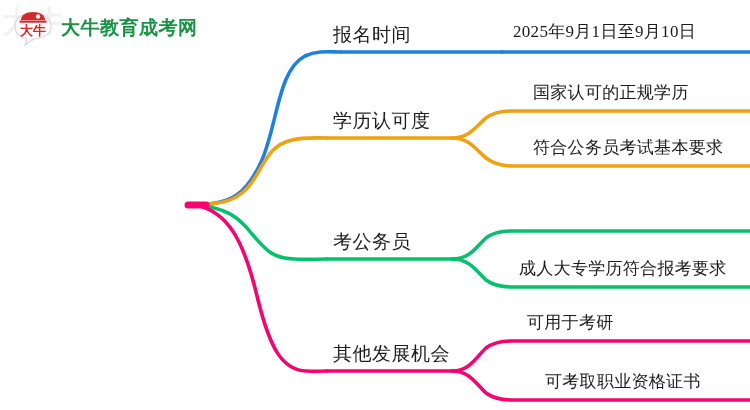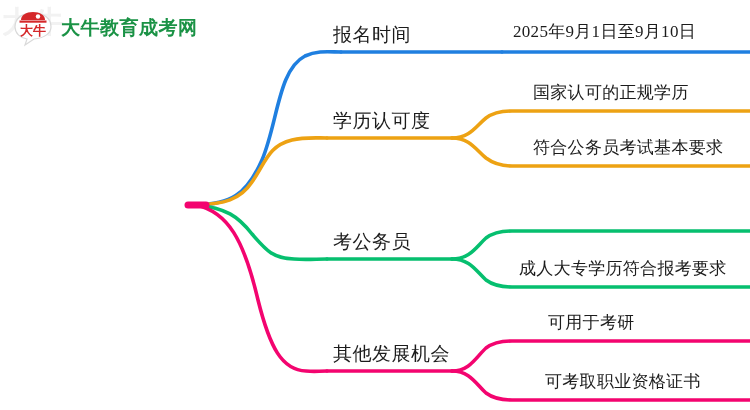--- a/index.html
+++ b/index.html
@@ -153,16 +153,16 @@
   <div class="node-label leaf-label" style="left:513px; top:23px;">2025年9月1日至9月10日</div>
 
   <div class="node-label branch-label" style="left:333px; top:111px;">学历认可度</div>
   <div class="node-label leaf-label" style="left:533px; top:84px;text-align:right;">国家认可的正规学历</div>
   <div class="node-label leaf-label" style="left:533px; top:139px;">符合公务员考试基本要求</div>
 
   <div class="node-label branch-label" style="left:333px; top:232px;">考公务员</div>
   <div class="node-label leaf-label" style="left:519px; top:260px;">成人大专学历符合报考要求</div>
 
   <div class="node-label branch-label" style="left:333px; top:344px;">其他发展机会</div>
-  <div class="node-label leaf-label" style="left:548px; top:314px;">可用于考研</div>
+  <div class="node-label leaf-label" style="left:527px; top:314px;">可用于考研</div>
   <div class="node-label leaf-label" style="left:545px; top:373px;">可考取职业资格证书</div>
 
 </div>
 
 </body></html>

